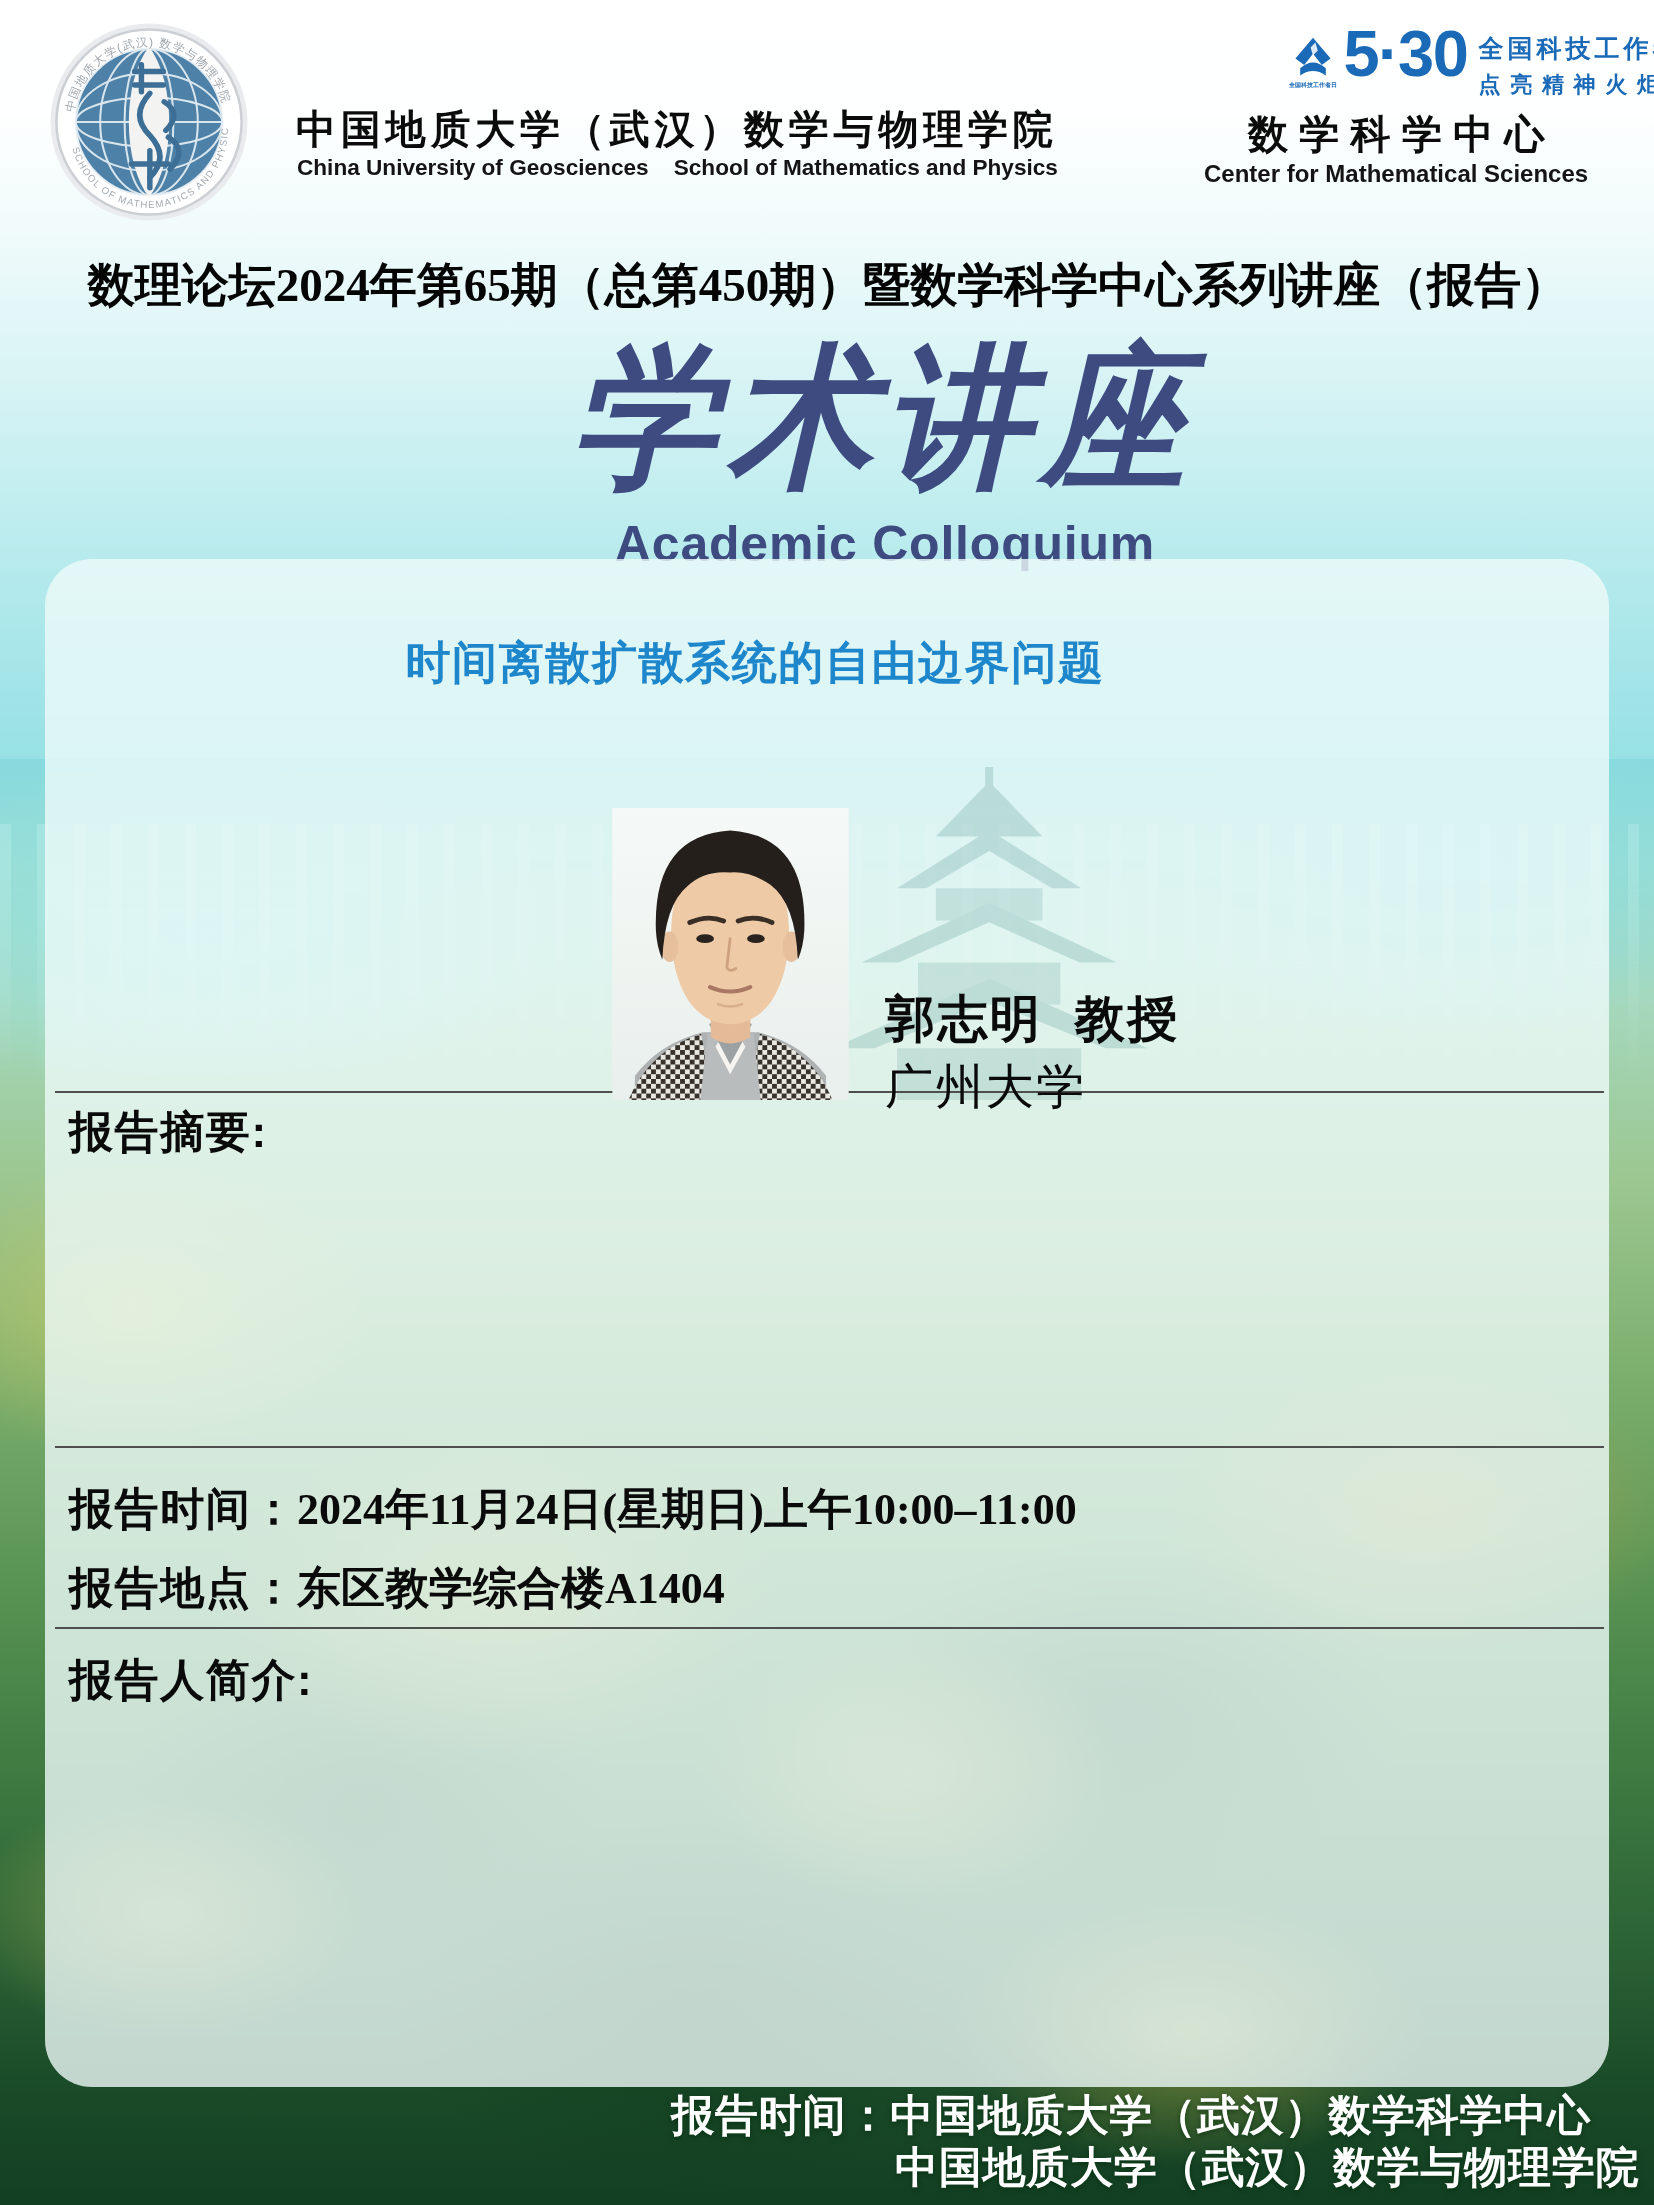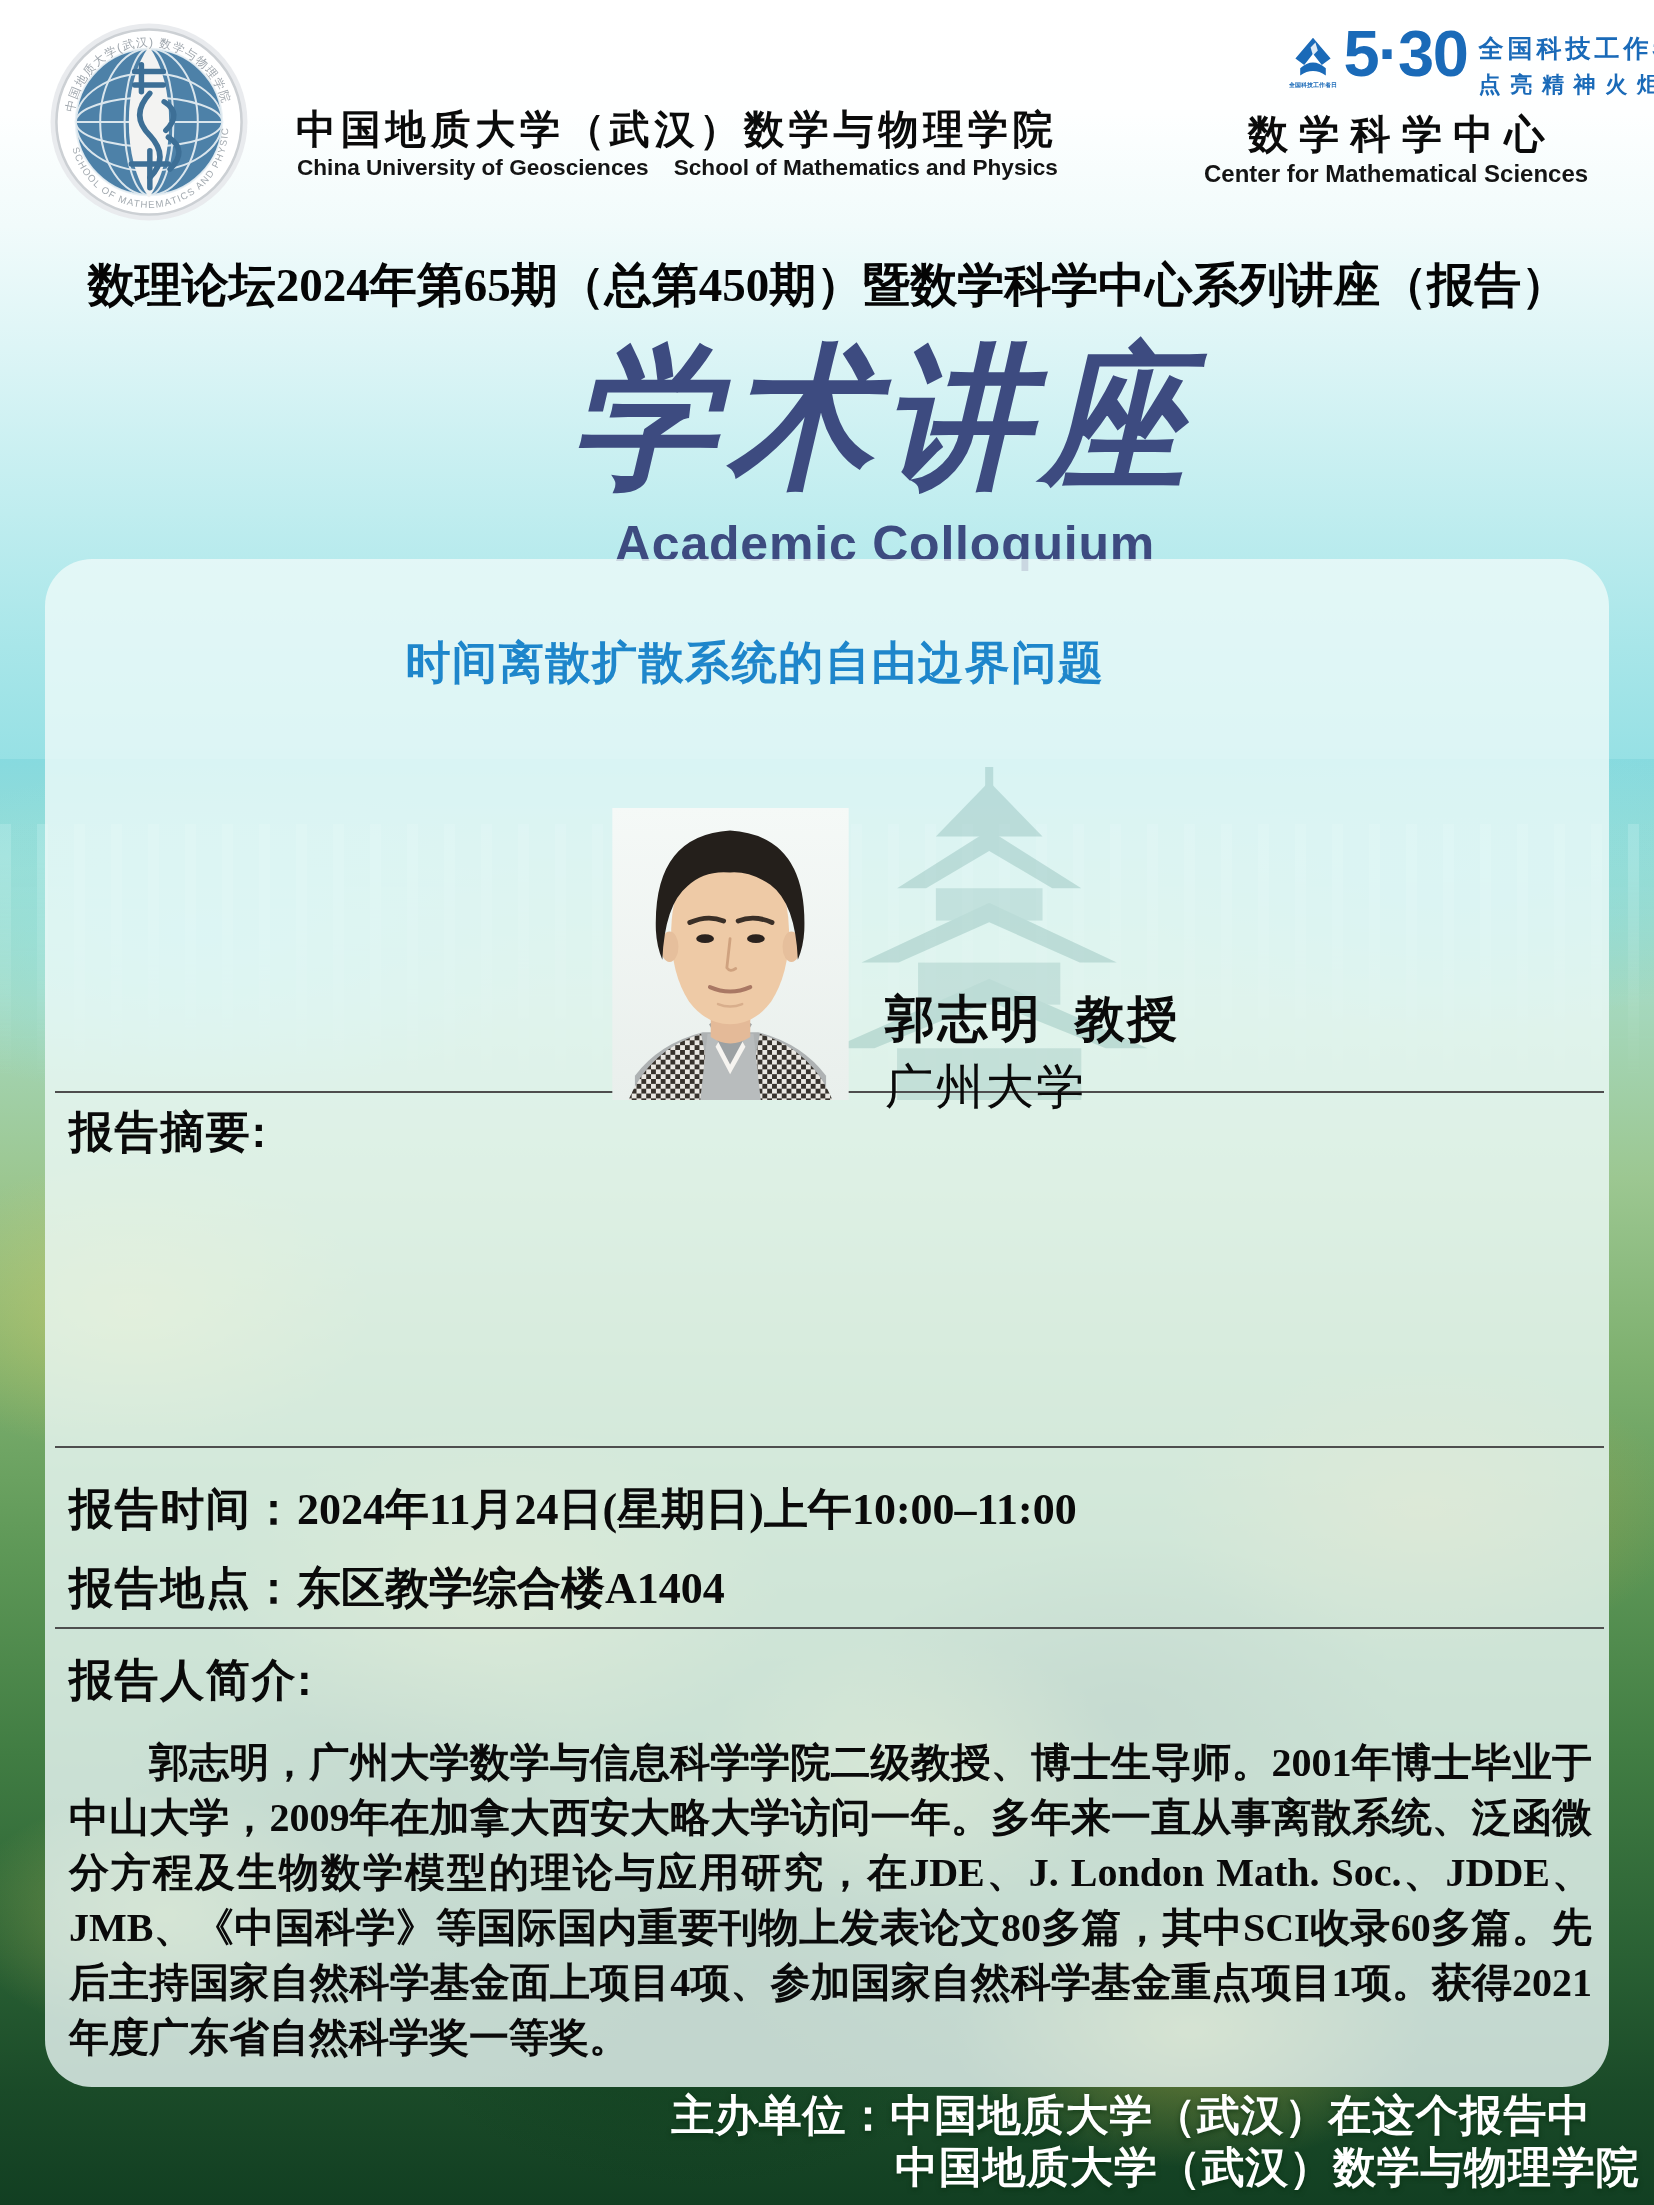--- a/index.html
+++ b/index.html
@@ -237,19 +237,18 @@
   <div class="sec-heading h-abstract">报告摘要:</div>
 
   <div class="info-row r-time">
     <span class="info-label">报告时间：</span><span class="info-value">2024年11月24日(星期日)上午10:00–11:00</span>
   </div>
   <div class="info-row r-loc">
     <span class="info-label">报告地点：</span><span class="info-value">东区教学综合楼A1404</span>
   </div>
 
   <div class="sec-heading h-bio">报告人简介:</div>
-  <div class="body-par p-bio">郭志明，广州大学数学与信息科学学院二级教授、博士生导师。2001年博士毕业于中山大学，2009年在加拿大西安大略大学访问一年。多年来一直从事离散系统、泛函微分方程及生物数学模型的理论与应用研究，在JDE、J. London Math. Soc.、JDDE、JMB、《中国科学》等国际国内重要刊物上发表论文80多篇，其中SCI收录60多篇。先后主持国家自然科学基金面上项目4项、参加国家自然科学基金重点项目1项。获得2021年度广东省自然科学奖一等奖。</div>
-
-  <div class="host1">主办单位：中国地质大学（武汉）在这个报告中</div>
+
+  <div class="host1">报告时间：中国地质大学（武汉）数学科学中心</div>
   <div class="host2">中国地质大学（武汉）数学与物理学院</div>
 
 </div>
 
 
 </body></html>

